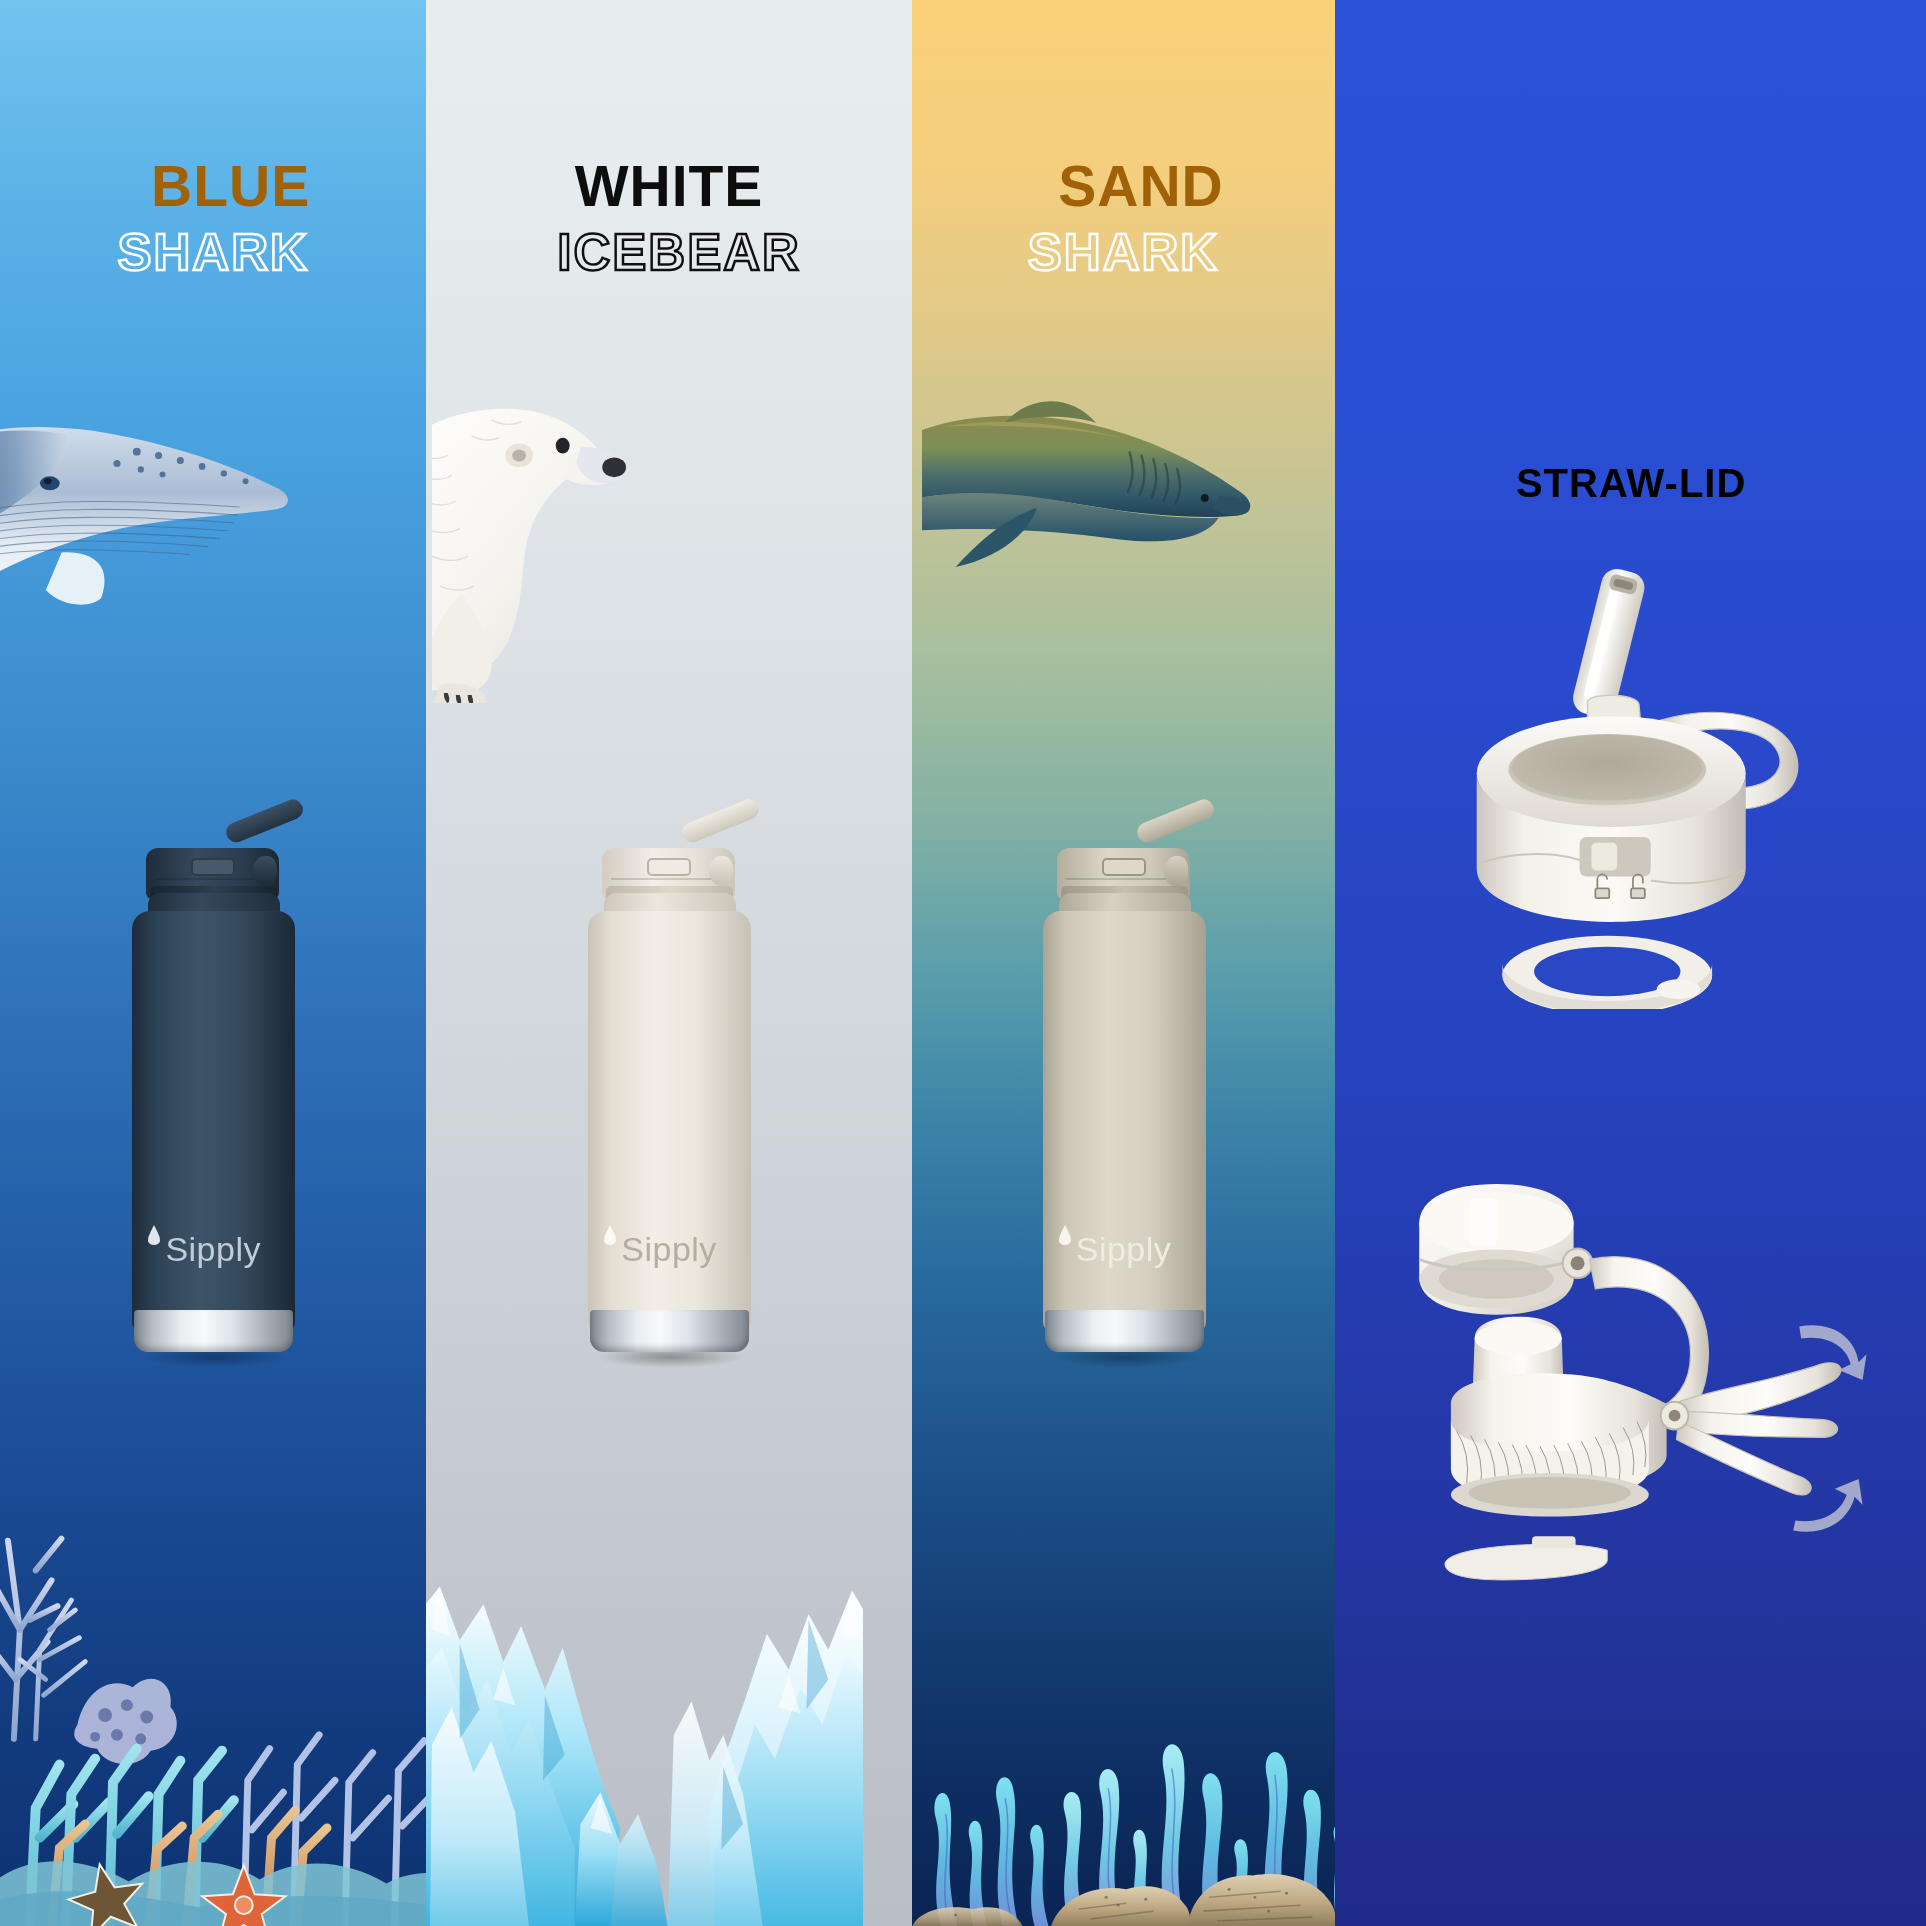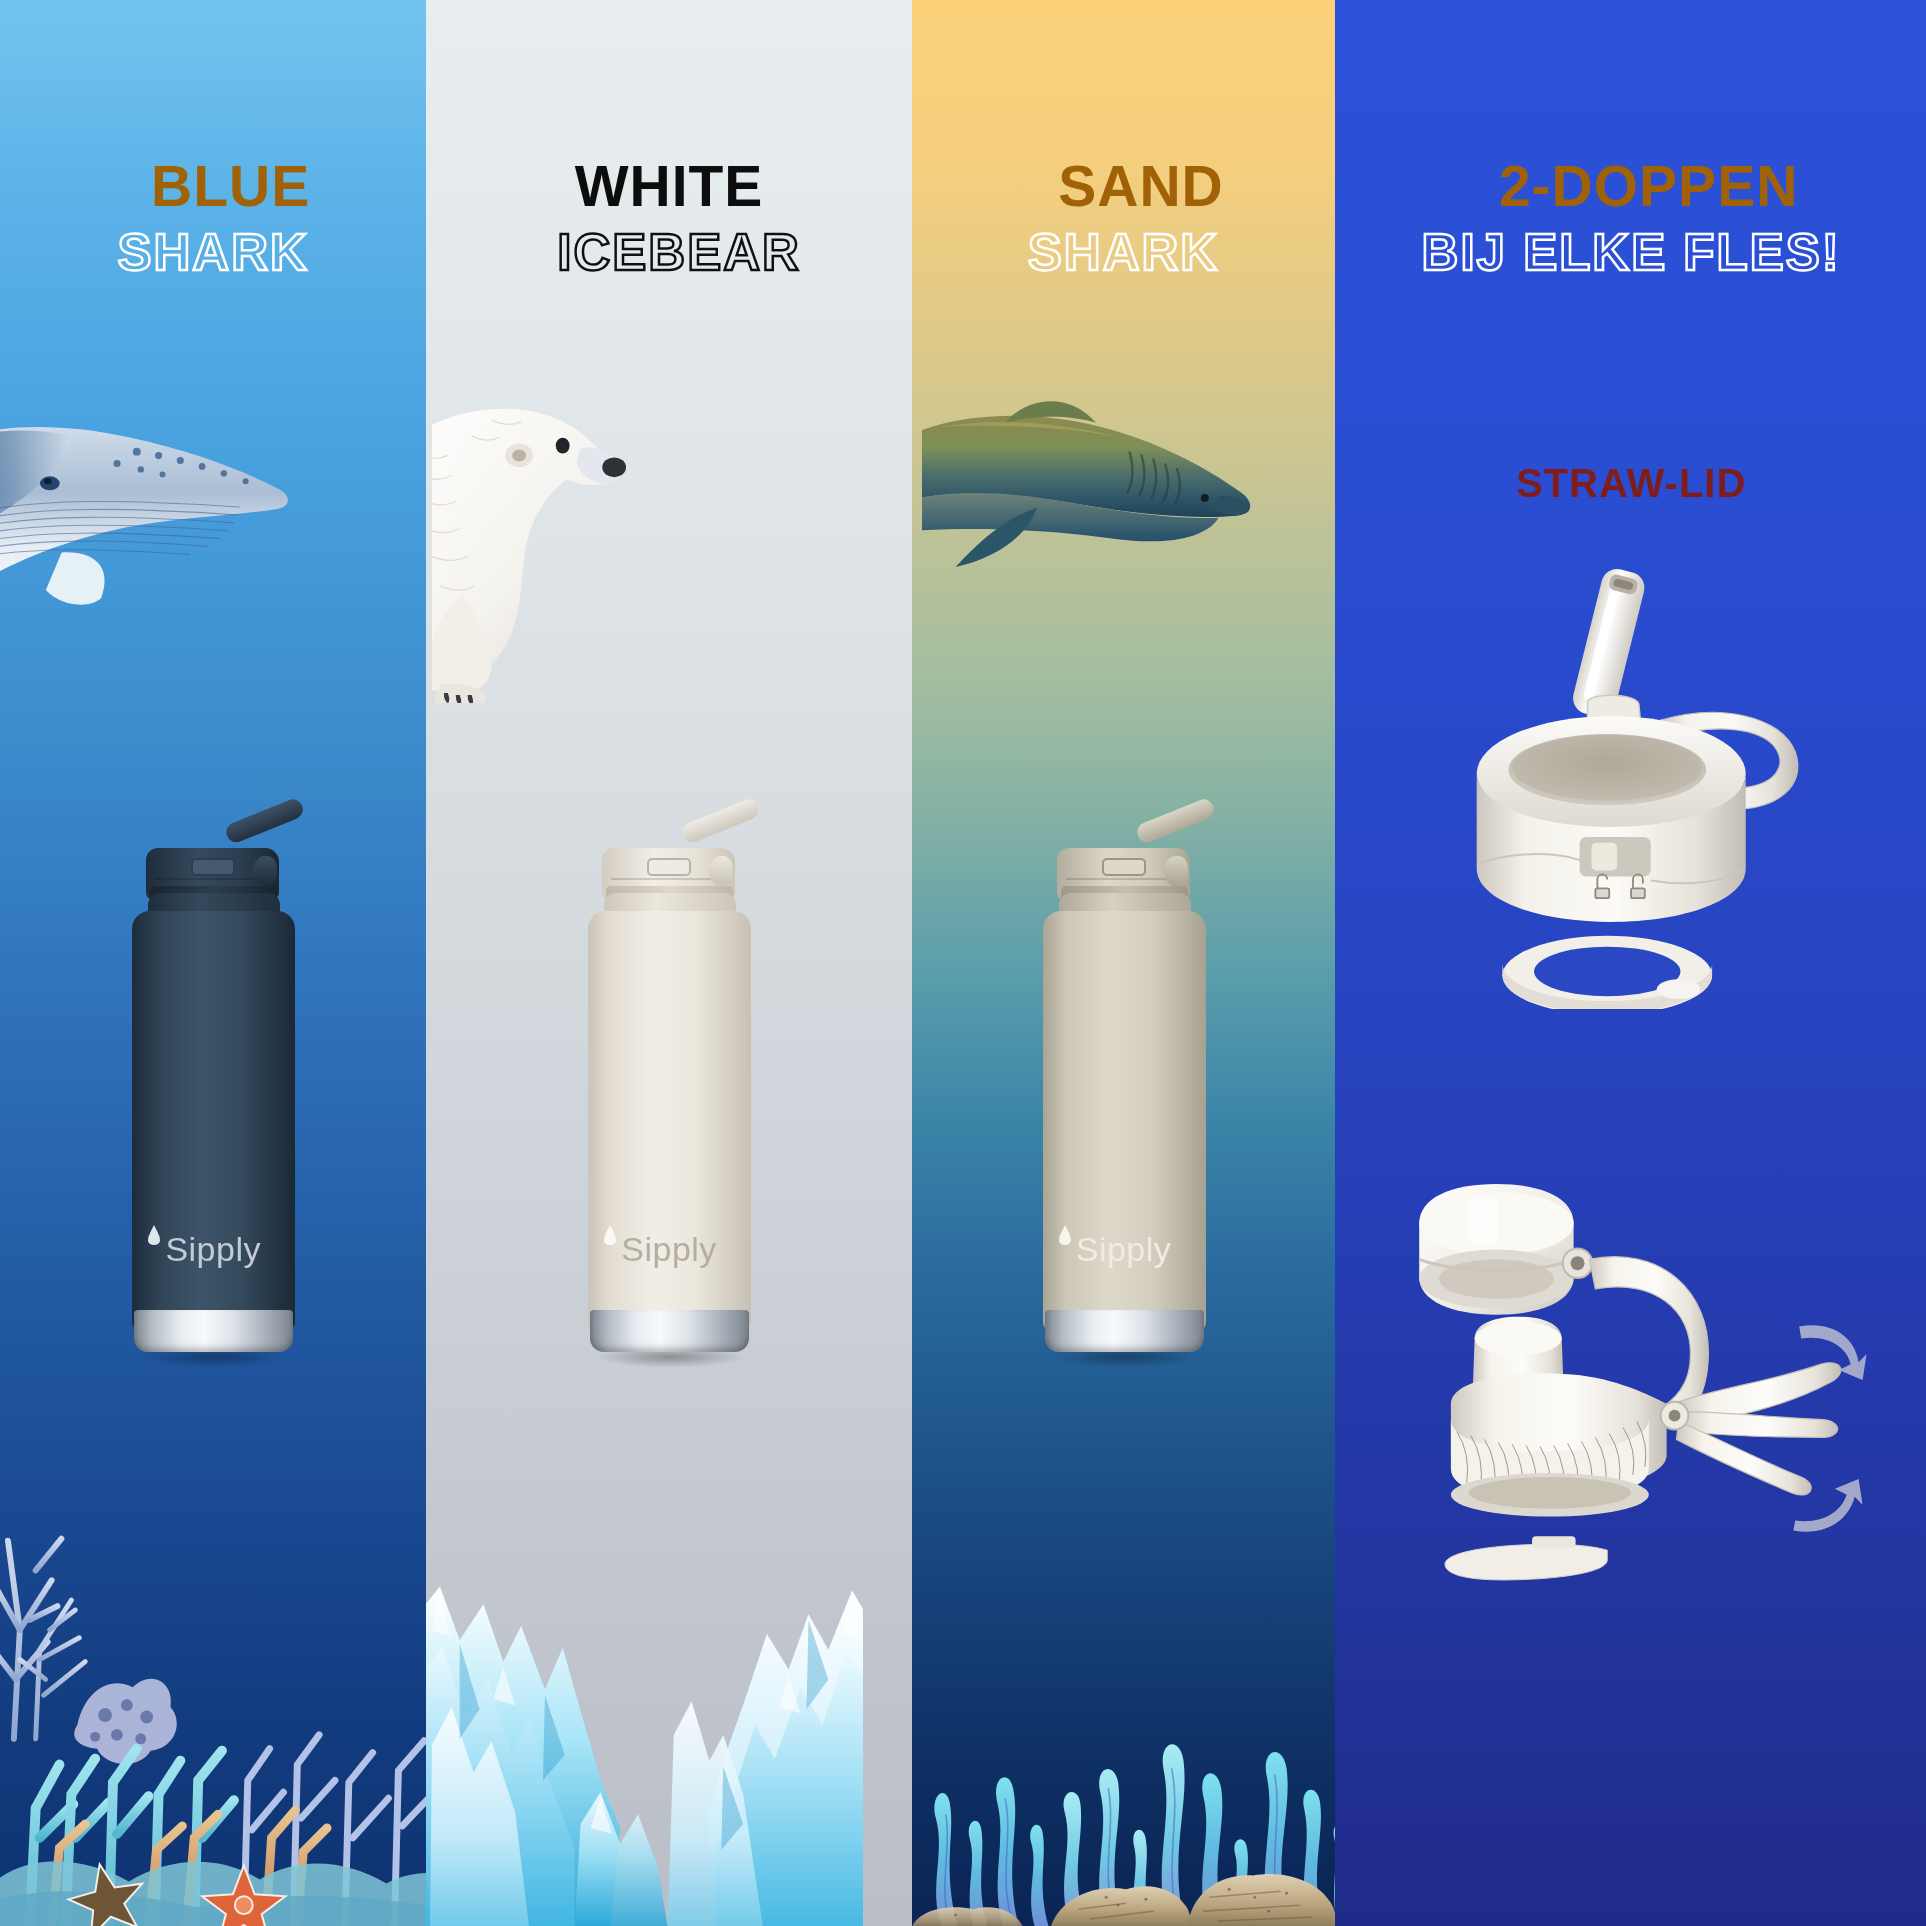--- a/index.html
+++ b/index.html
@@ -87,21 +87,21 @@
     color: transparent;
     padding-left: 20px;
     -webkit-text-stroke: 2.5px #101010;
   }
 
   .sub-heading {
     position: absolute;
     left: 0; right: 0;
     text-align: center;
     z-index: 30;
-    color: #7f1d1d;
+    color: #000000;
     font-size: 40px;
     font-weight: 700;
     letter-spacing: 1px;
     pointer-events: none;
   }
 
   
   .animal { position: absolute; z-index: 12; }
 
   
@@ -696,24 +696,20 @@
           <circle cx="360" cy="314" r="1.4"></circle>
             <circle cx="44" cy="318" r="1.4"></circle>
         </g>
       </svg>
     </div>
   </div>
 
   <div class="col col-lids">
     <div class="bg-lids"></div>
 
-    <div class="heading" style="top:158px">
-      <span class="line1 solid-white">2-DOPPEN</span>
-      <span class="line2 outline-white">BIJ ELKE FLES!</span>
-    </div>
 
     <div class="sub-heading" style="top:461px">STRAW-LID</div>
 
     <div class="lid-art straw-art">
       <svg viewBox="0 0 440 460" width="436" height="455">
         <defs>
           <linearGradient id="lidBody" x1="0" y1="0" x2="1" y2="0">
             <stop offset="0%" stop-color="#cdc8bf"></stop>
               <stop offset="18%" stop-color="#f4f1ea"></stop>
             <stop offset="52%" stop-color="#fbfaf6"></stop>

